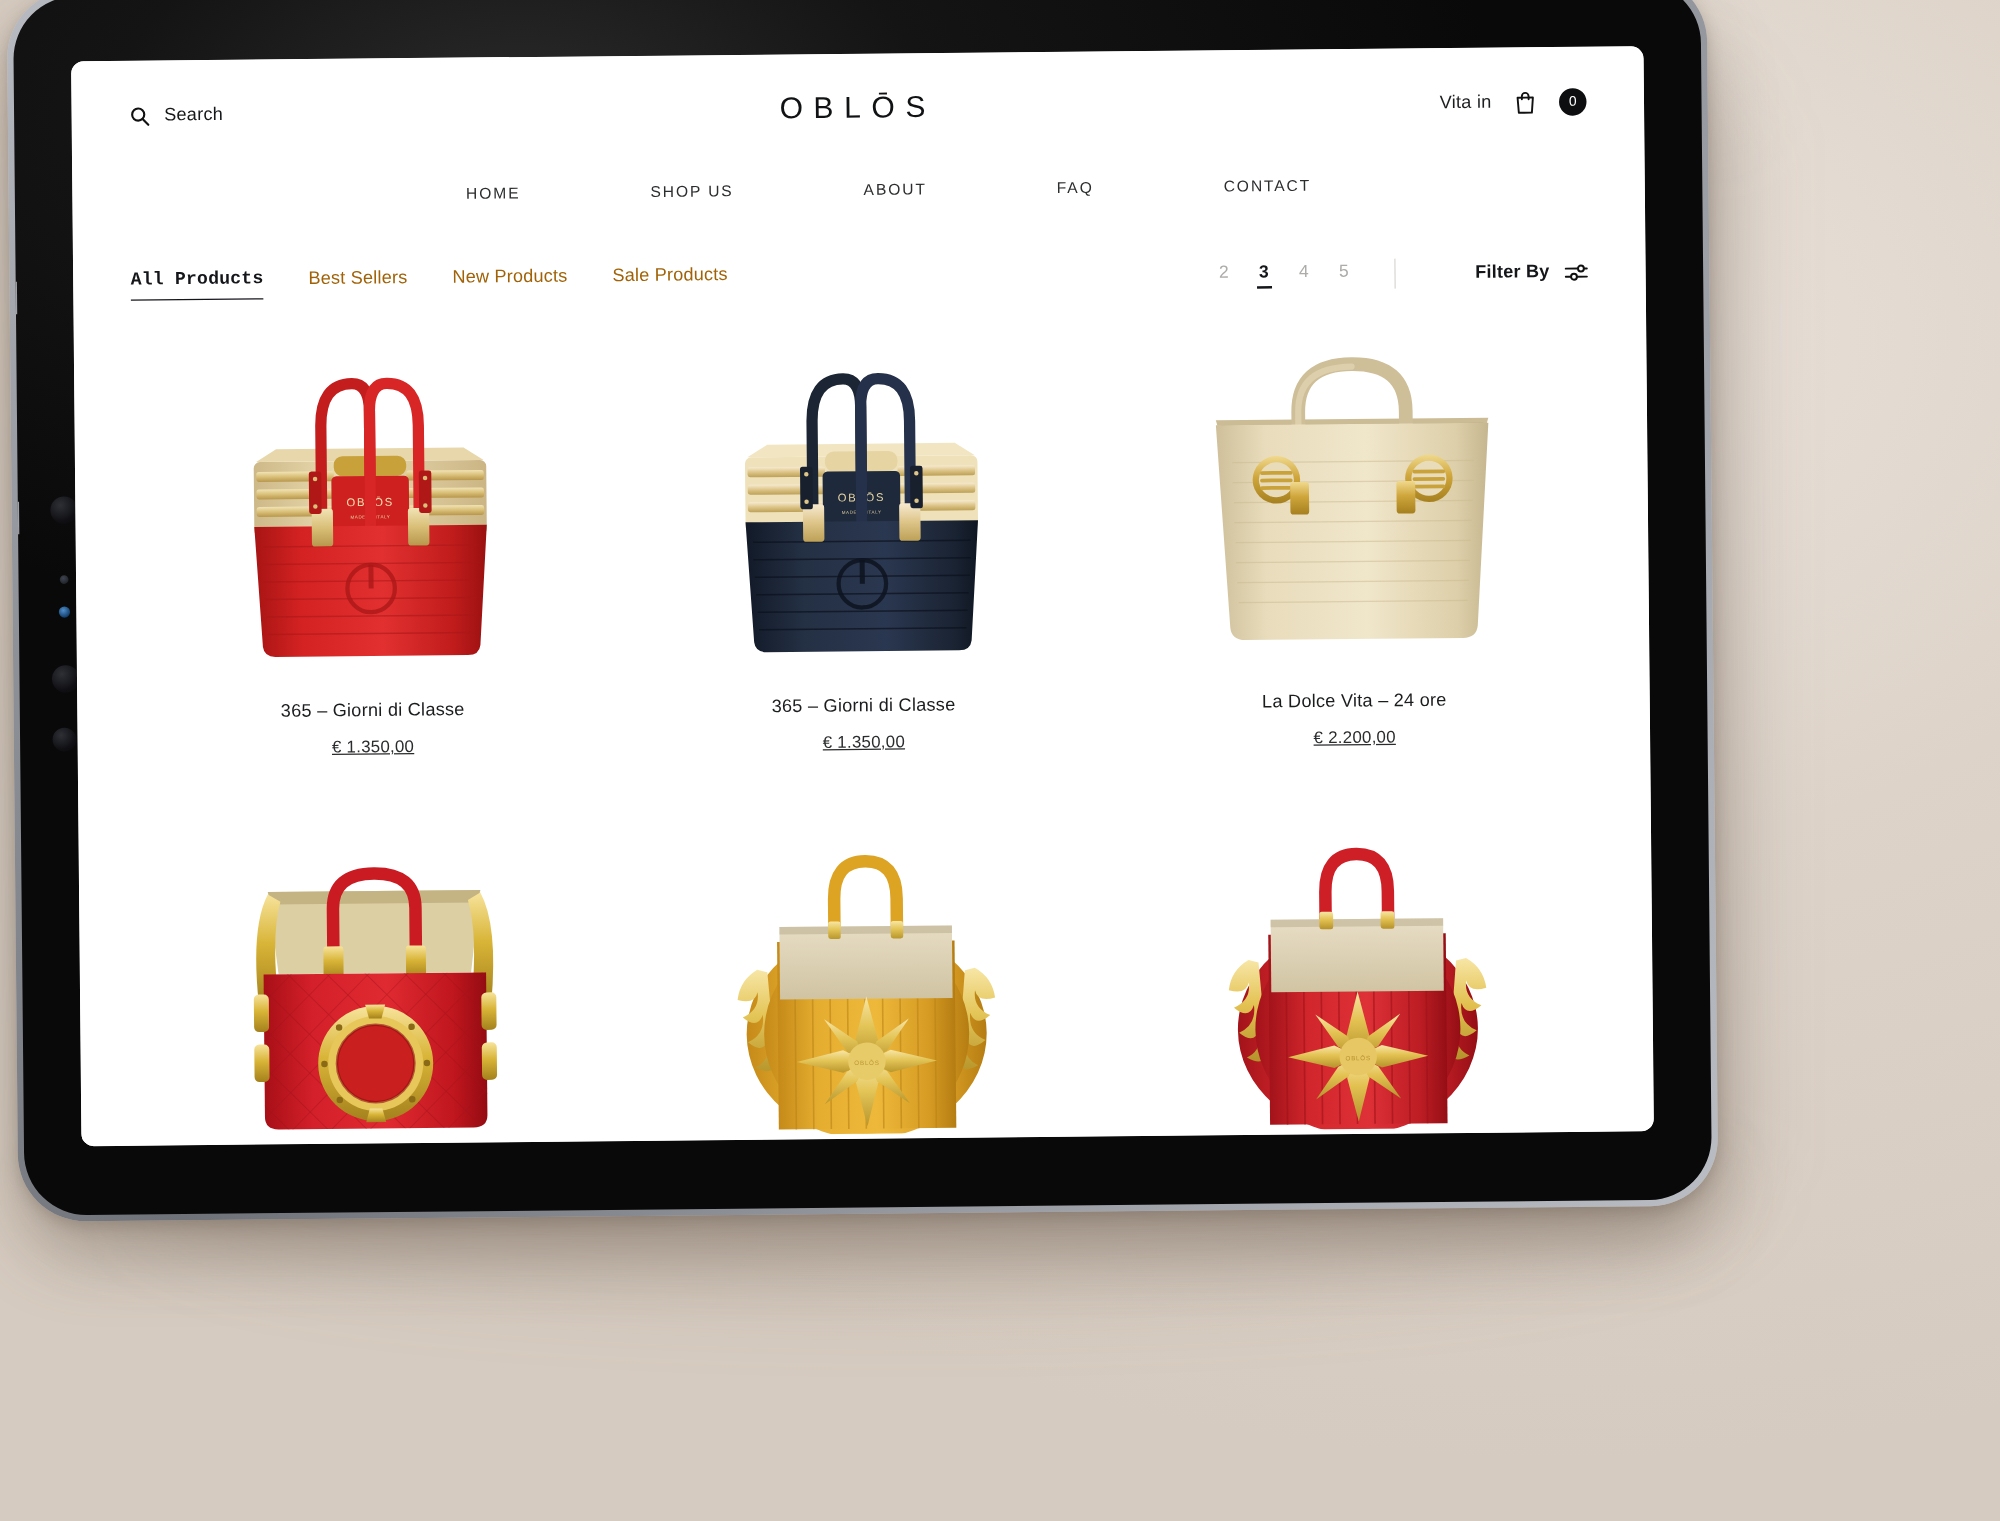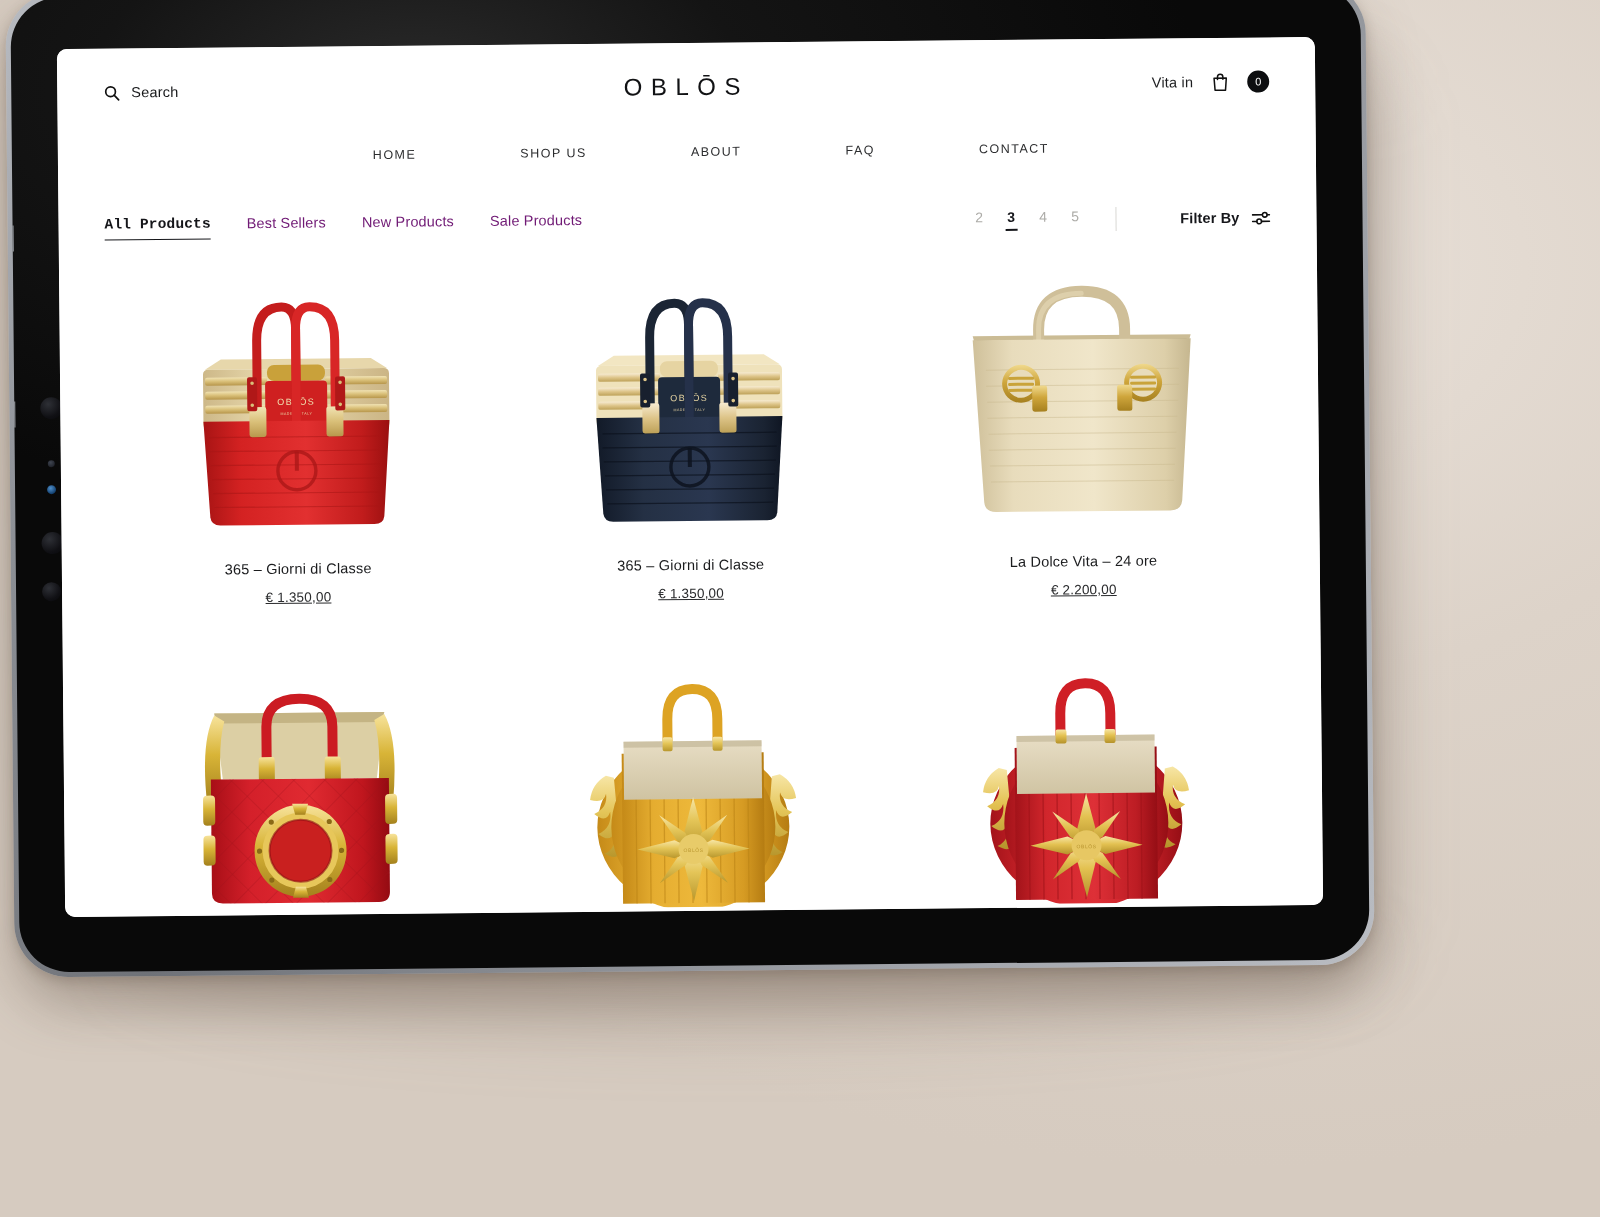--- a/index.html
+++ b/index.html
@@ -180,21 +180,21 @@
 
   
   .filterbar {
     display: flex;
     align-items: center;
     padding: 52px 46px 0;
   }
   .tabs { display: flex; gap: 36px; align-items: flex-start; }
   .tab {
     font-size: 14.5px;
-    color: #701a75;
+    color: #a16207;
     letter-spacing: 0.15px;
     cursor: pointer;
     padding-bottom: 7px;
     white-space: nowrap;
   }
   .tab.active {
     color: #15161a;
     font-weight: 700;
     border-bottom: 1.6px solid #15161a;
     font-family: Liberation Mono, monospace;

